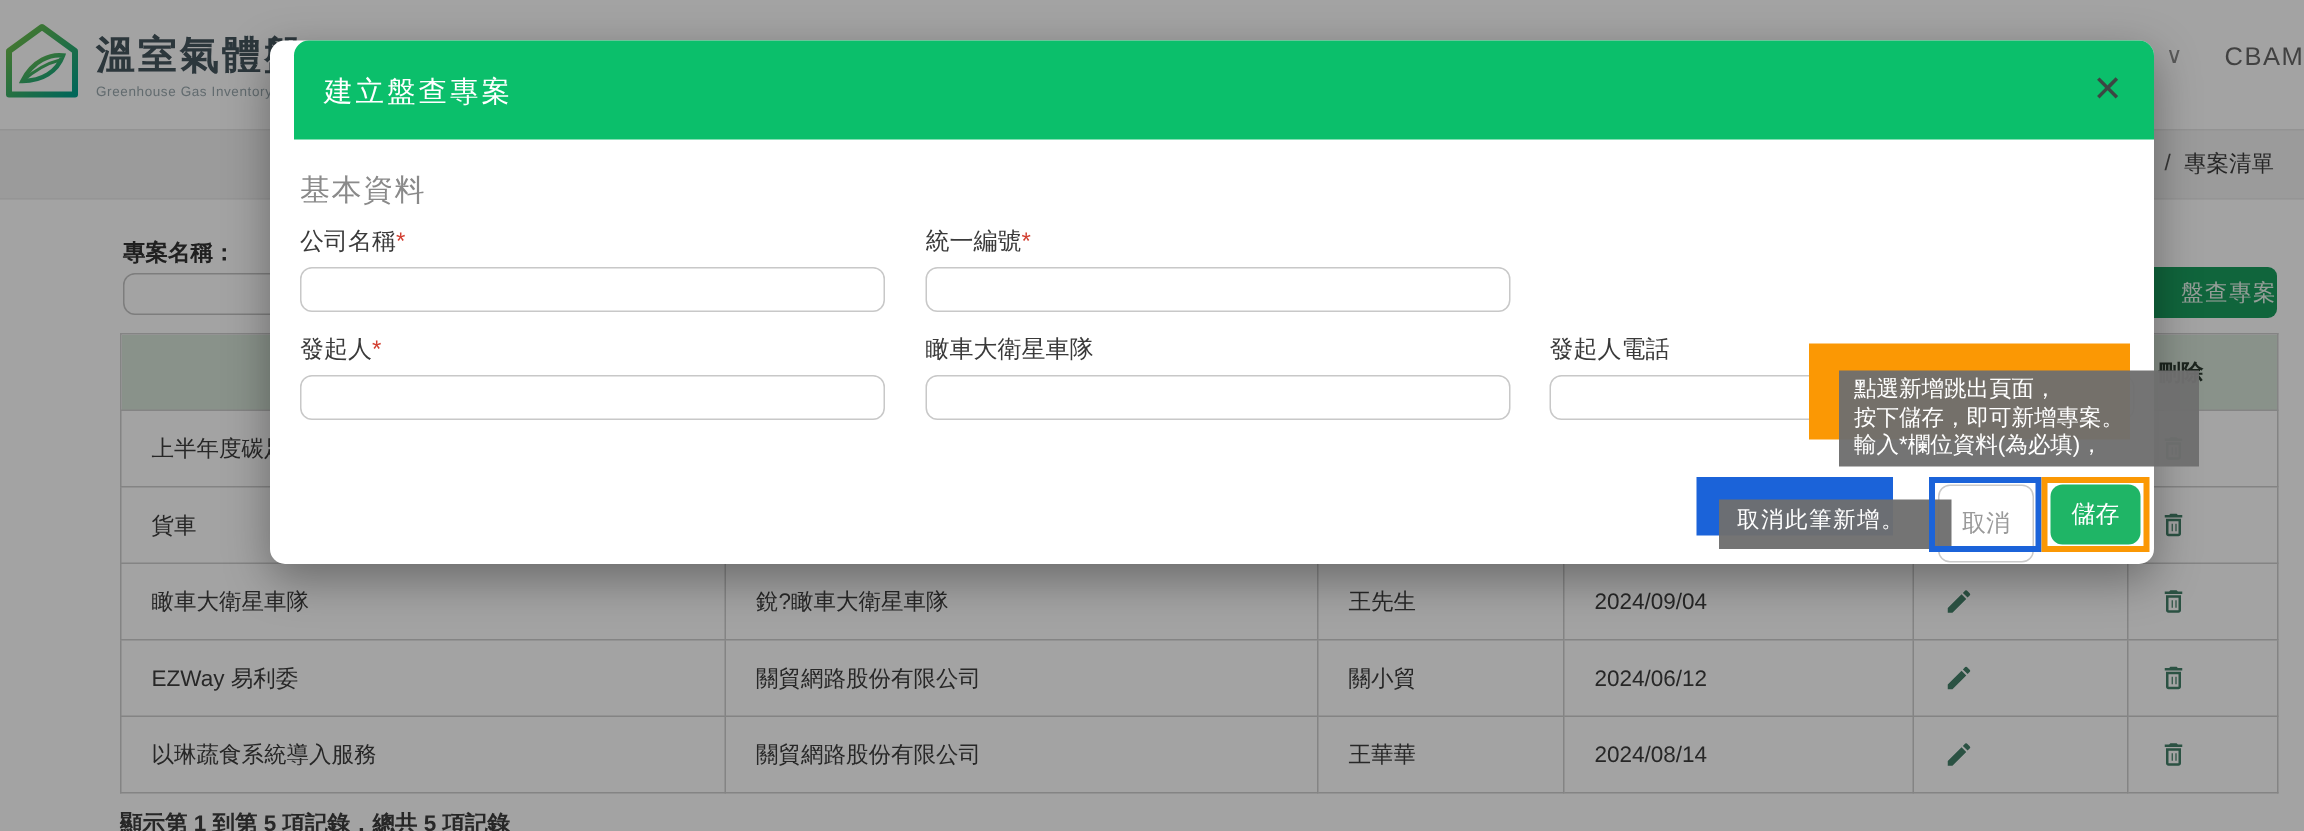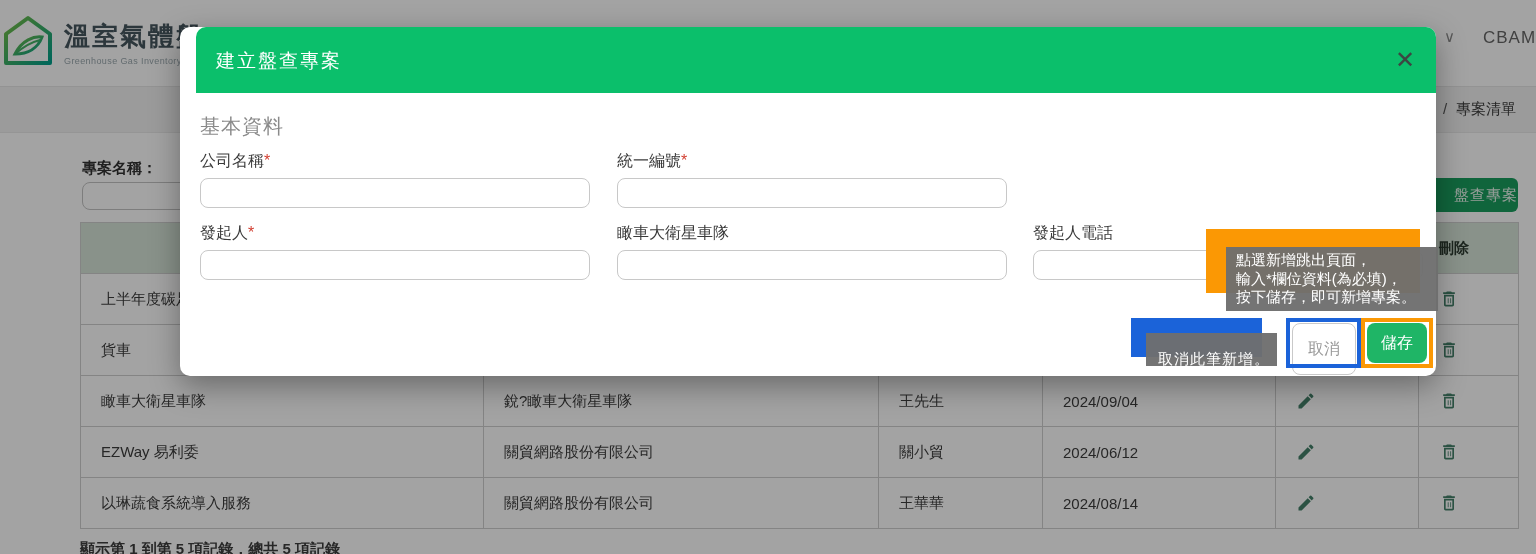--- a/index.html
+++ b/index.html
@@ -48,22 +48,22 @@
   .fc1 { left:20px; }  .fc2 { left:437px; }  .fc3 { left:853px; }
   .fr1 { top:124px; }  .fr2 { top:196px; }
 
   .btn-cancel { position:absolute; left:1112px; top:296px; width:64px; height:52px; background:#fff; border:1px solid #c9c9c9; border-radius:8px; color:#9a9a9a; font-size:16px; }
   .btn-save { position:absolute; left:1187px; top:296px; width:60px; height:40px; background:#1fb566; border:none; border-radius:8px; color:#fff; font-size:16px; }
 
   
   .orange-rect { position:absolute; left:1206px; top:229px; width:214px; height:64px; background:#fb9804; z-index:4; }
   .blue-rect { position:absolute; left:1131px; top:318px; width:131px; height:39px; background:#1b63d9; z-index:4; }
   .tip { position:absolute; background:rgba(110,110,110,0.96); color:#fff; font-size:15px; z-index:5; }
-  .tip-save { left:1226px; top:247px; width:212px; height:64px; padding:4px 10px; line-height:18.5px; white-space:nowrap; }
-  .tip-cancel { left:1146px; top:333px; width:131px; height:33px; padding:17px 0 0 12px; letter-spacing:1px; }
+  .tip-save { left:1226px; top:247px; width:240px; height:64px; padding:4px 10px; line-height:18.5px; white-space:nowrap; }
+  .tip-cancel { left:1146px; top:333px; width:155px; height:33px; padding:4px 0 0 12px; letter-spacing:1px; }
   .hl { position:absolute; z-index:6; background:transparent; }
   .hl-blue { left:1286px; top:318px; width:75px; height:50px; border:4px solid #1b63d9; }
   .hl-orange { left:1361px; top:318px; width:72px; height:50px; border:4px solid #fb9804; }
 </style>
 </head>
 <body>
 
 <div class="app">
   <div class="navbar">
     <div class="logo">
@@ -214,19 +214,19 @@
 
   <button class="btn-cancel">取消</button>
   <button class="btn-save">儲存</button>
 </div>
 
 <div class="orange-rect"></div>
 <div class="blue-rect"></div>
 
 <div class="tip tip-save">
   <div>點選新增跳出頁面，</div>
+  <div>按下儲存，即可新增專案。</div>
   <div>輸入*欄位資料(為必填)，</div>
-  <div>按下儲存，即可新增專案。</div>
 </div>
 <div class="tip tip-cancel">取消此筆新增。</div>
 
 <div class="hl hl-blue"></div>
 <div class="hl hl-orange"></div>
 
 </body></html>

